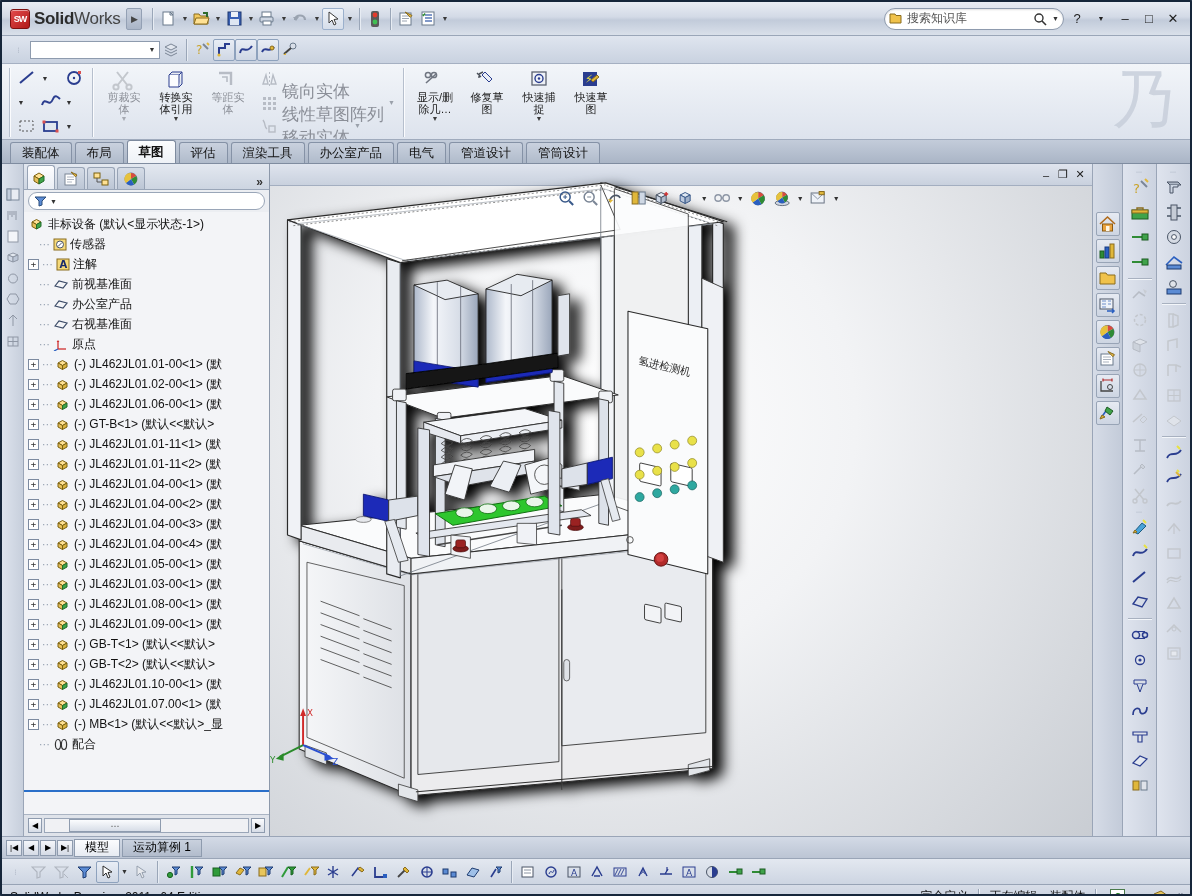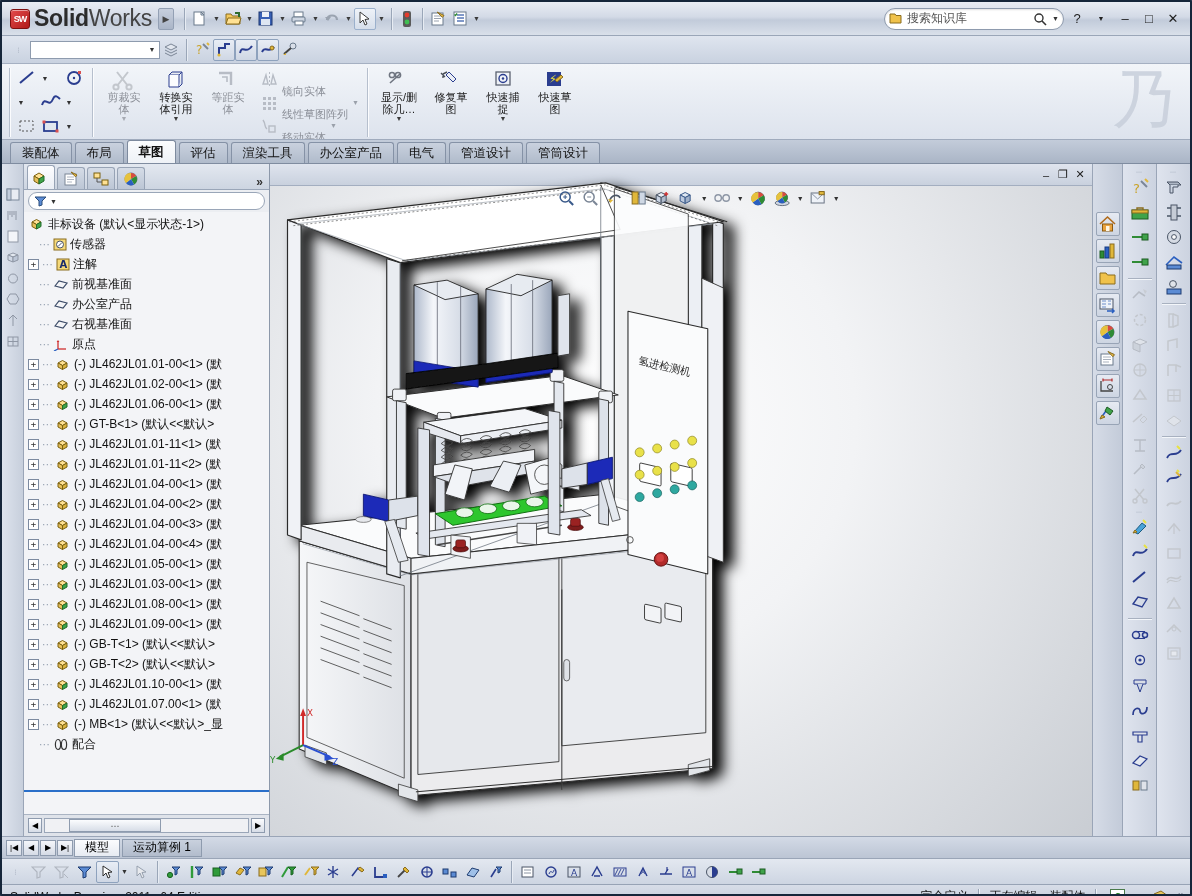--- a/index.html
+++ b/index.html
@@ -14,21 +14,21 @@
   
   .titlebar { position:relative; height:34px;
     background:linear-gradient(#e9edf4 0%,#d3dae6 45%,#c2cbda 55%,#d9e0ea 100%);
     border-bottom:1px solid #9aa6b8; display:flex; align-items:center; }
   .sw-logo { display:flex; align-items:center; gap:4px; padding:0 6px 0 8px; height:42px; }
   .sw-cube { width:20px;height:20px;border-radius:3px;
     background:linear-gradient(135deg,#e34b4b,#b01919); border:1px solid #7d0f0f;
     color:#fff; font-size:9px; font-weight:bold; display:flex;
     align-items:center; justify-content:center; letter-spacing:-1px;
     box-shadow:inset 0 1px 0 rgba(255,255,255,.5); }
-  .sw-name { font-size:23px; font-weight:bold; color:#2b2b2b; letter-spacing:-.3px; }
+  .sw-name { font-size:17px; font-weight:bold; color:#2b2b2b; letter-spacing:-.3px; }
   .sw-name i { font-style:normal; font-weight:normal; color:#444; }
   .sw-arrow { width:16px;height:22px; display:flex;align-items:center;justify-content:center;
     color:#444; font-size:9px; background:linear-gradient(#c7cfdd,#aab5c7);
     border:1px solid #93a0b4; border-radius:2px; margin-left:2px;}
 
   .tsep { width:1px; height:22px; background:#9aa6b8; margin:0 4px;
     box-shadow:1px 0 0 #e7ecf3; }
   .tbtn { width:22px;height:22px; display:inline-flex; align-items:center;
     justify-content:center; position:relative; cursor:default; }
   .drop { width:11px;height:22px; display:inline-flex;align-items:center;
@@ -60,21 +60,21 @@
   .bigbtn .ic { height:22px; display:flex; align-items:center; justify-content:center; }
   .bigbtn .lb { font-size:11px; line-height:12px; text-align:center; color:#1c1c1c; }
   .bigbtn .lb.dim { color:#8d9199; }
   .bigbtn .cr { font-size:7px; color:#3b3b3b; line-height:8px; }
   .minigrid { display:grid; grid-template-columns:repeat(3,auto); grid-auto-rows:24px;
     align-items:center; }
   .mini { width:24px;height:22px; display:flex;align-items:center;justify-content:center; }
   .mdrop { width:12px; text-align:center; font-size:7px; color:#333; }
   .listgrp { display:flex; flex-direction:column; justify-content:center; gap:1px; padding:2px 2px;}
   .lrow { display:flex; align-items:center; height:22px; gap:4px; padding:0 3px; }
-  .lrow span.t { font-size:11px; color:#8b8f98;margin-top:24px; }
+  .lrow span.t { font-size:17px; color:#8b8f98;margin-top:24px; }
   .ghost { position:absolute; right:14px; top:-8px; font-size:64px; color:#c8cfdb;
     font-family:"DejaVu Sans",sans-serif; opacity:.85; pointer-events:none;}
 
   
   .tabstrip { height:24px; background:linear-gradient(#c3ccda,#aab5c6);
     display:flex; align-items:flex-end; padding-left:8px; border-bottom:1px solid #7f8ca0;}
   .tab { height:21px; padding:0 11px; margin-right:3px; font-size:12.5px;
     background:linear-gradient(#c9d1de,#b0bbcb); border:1px solid #8592a6;
     border-bottom:none; border-radius:3px 3px 0 0; color:#111;
     display:flex; align-items:center; cursor:default; }

